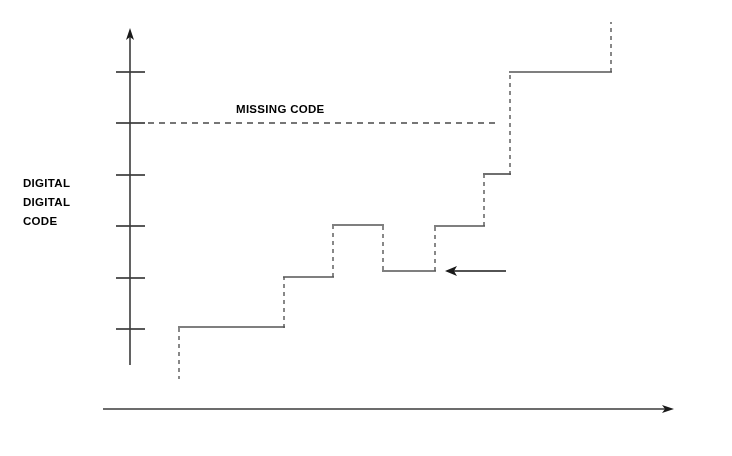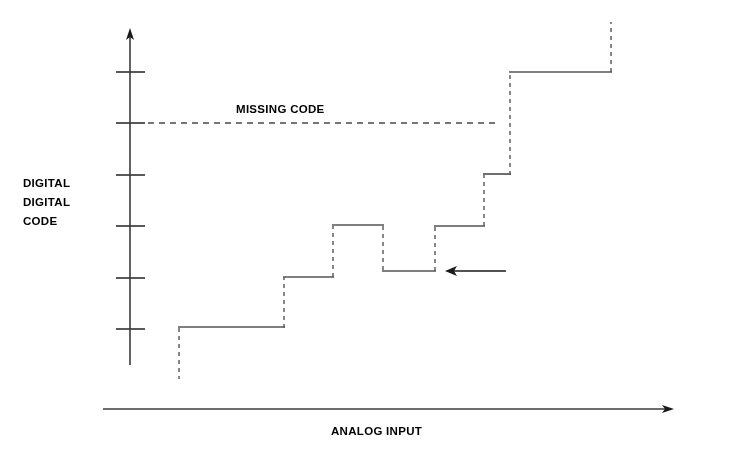--- a/index.html
+++ b/index.html
@@ -148,15 +148,14 @@
 
   <div class="diagram-label" id="y-axis-title">
     <div>DIGITAL</div>
     <div>DIGITAL</div>
     <div>CODE</div>
   </div>
 
   <div class="diagram-label" id="missing-code-label">MISSING CODE</div>
 
 
-  <div class="diagram-label" id="x-axis-title">ANALOG INPUT</div>
 
 </div>
 
 </body></html>

